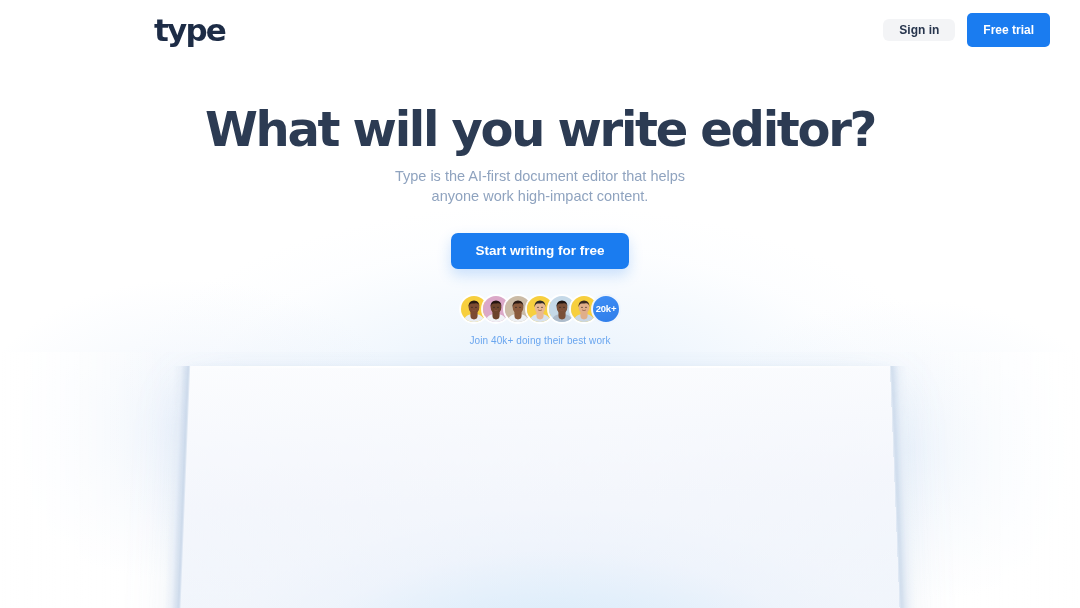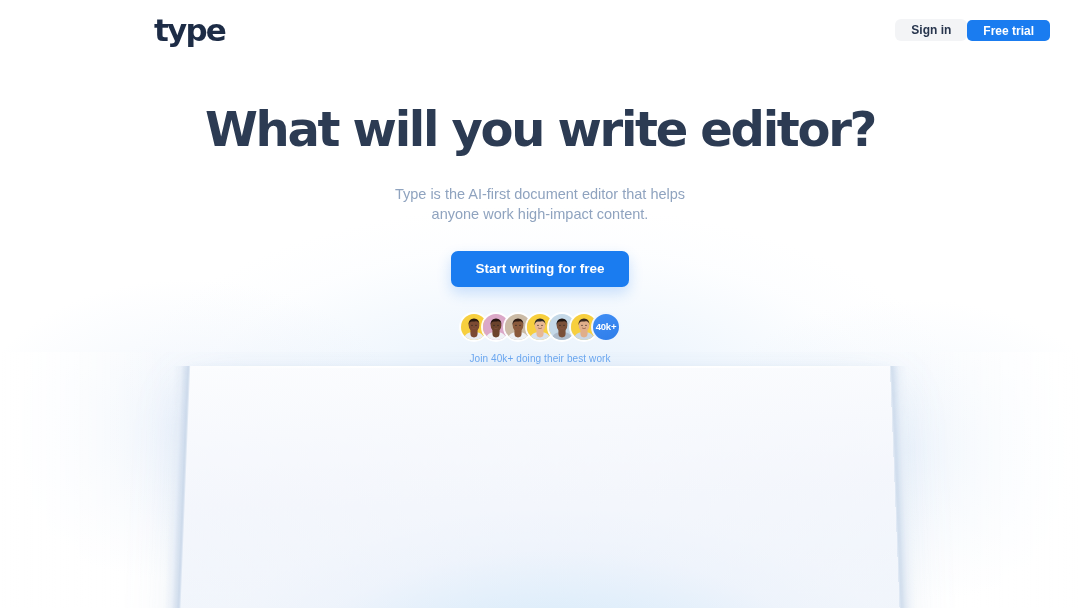--- a/index.html
+++ b/index.html
@@ -82,21 +82,21 @@
     letter-spacing: -1.8px;
     color: #1d2c46;
     line-height: 1;
     user-select: none;
   }
 
   .header-actions {
     margin-left: auto;
     display: flex;
     align-items: center;
-    gap: 0;
+    gap: 12px;
     padding-right: 2px;
   }
 
   .btn-signin {
     background: #f3f4f6;
     color: #27354d;
     border: none;
     border-radius: 6px;
     font-family: "Liberation Sans", sans-serif;
     font-size: 12px;
@@ -110,21 +110,21 @@
 
   .btn-trial {
     background: #1a7cf0;
     color: #ffffff;
     border: none;
     border-radius: 5px;
     font-family: "Liberation Sans", sans-serif;
     font-size: 12px;
     font-weight: bold;
     padding: 0 16px;
-    height: 21px;
+    height: 34px;
     line-height: 22px;
     cursor: pointer;
     white-space: nowrap;
   }
 
   
   .hero {
     position: absolute;
     top: 0; left: 0; right: 0;
     z-index: 30;
@@ -136,21 +136,21 @@
     font-family: "DejaVu Sans", sans-serif;
     font-size: 48px;
     font-weight: bold;
     letter-spacing: -2.3px;
     color: #2c3b53;
     line-height: 1.05;
     white-space: nowrap;
   }
 
   .subhead {
-    margin-top: 31px;
+    margin-top: 13px;
     font-family: "Liberation Sans", sans-serif;
     font-size: 14.5px;
     line-height: 1.35;
     color: #8fa3bf;
     font-weight: normal;
   }
 
   .cta-wrap {
     margin-top: 26px;
     display: flex;
@@ -417,19 +417,19 @@
               <rect width="40" height="40" fill="#f7cf3e"></rect>
               <path d="M4 40c0-8.5 7.2-12.5 16-12.5S36 31.5 36 40z" fill="#c9d6e3"></path>
               <path d="M14.5 23h11v7.5a5.5 5.5 0 0 1-11 0z" fill="#e0ae8a"></path>
               <ellipse cx="20" cy="17.5" rx="8.2" ry="9.4" fill="#e0ae8a"></ellipse>
               <path d="M11.6 17.2c-.6-6.2 3.4-10.4 8.4-10.4s9 4.2 8.4 10.4c-.3-3.4-2-5.3-4.2-5.9-2.6-.7-4.2.6-7 .1-2.6-.4-4.9 1.6-5.6 5.8z" fill="#3a2a20"></path>
               <circle cx="16.9" cy="17.4" r="1.05" fill="#2a2320"></circle>
               <circle cx="23.1" cy="17.4" r="1.05" fill="#2a2320"></circle>
               <path d="M17.4 21.6c1.6 1.2 3.6 1.2 5.2 0" stroke="#8a5542" stroke-width="1" fill="none" stroke-linecap="round"></path>
             </svg>
           </div>
-          <div class="badge-40k">40k+</div>
+          <div class="badge-40k">20k+</div>
         </div>
       <div class="join-text">Join 40k+ doing their best work</div>
     </div>
   </div>
 
 </div>
 
 </body></html>

